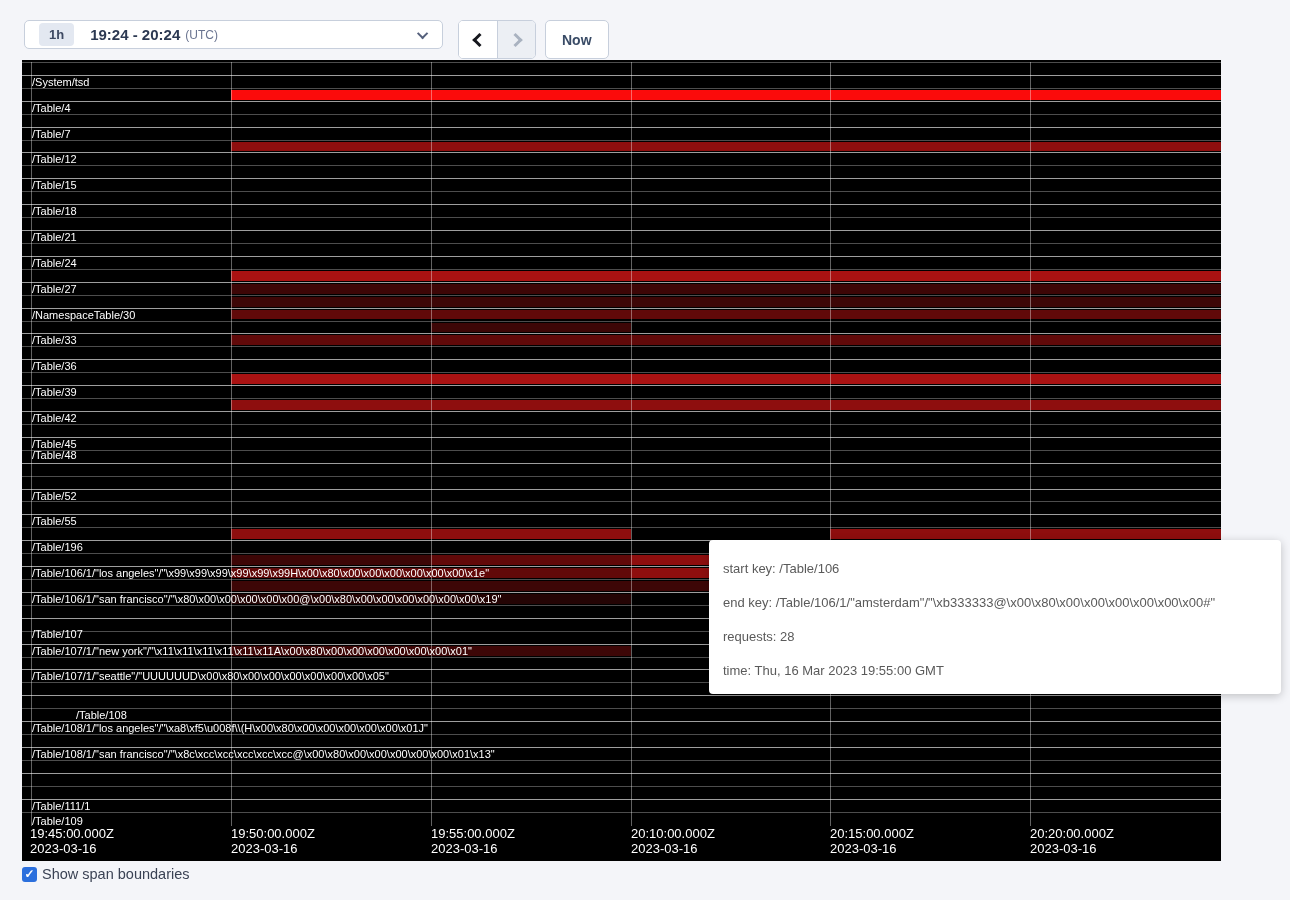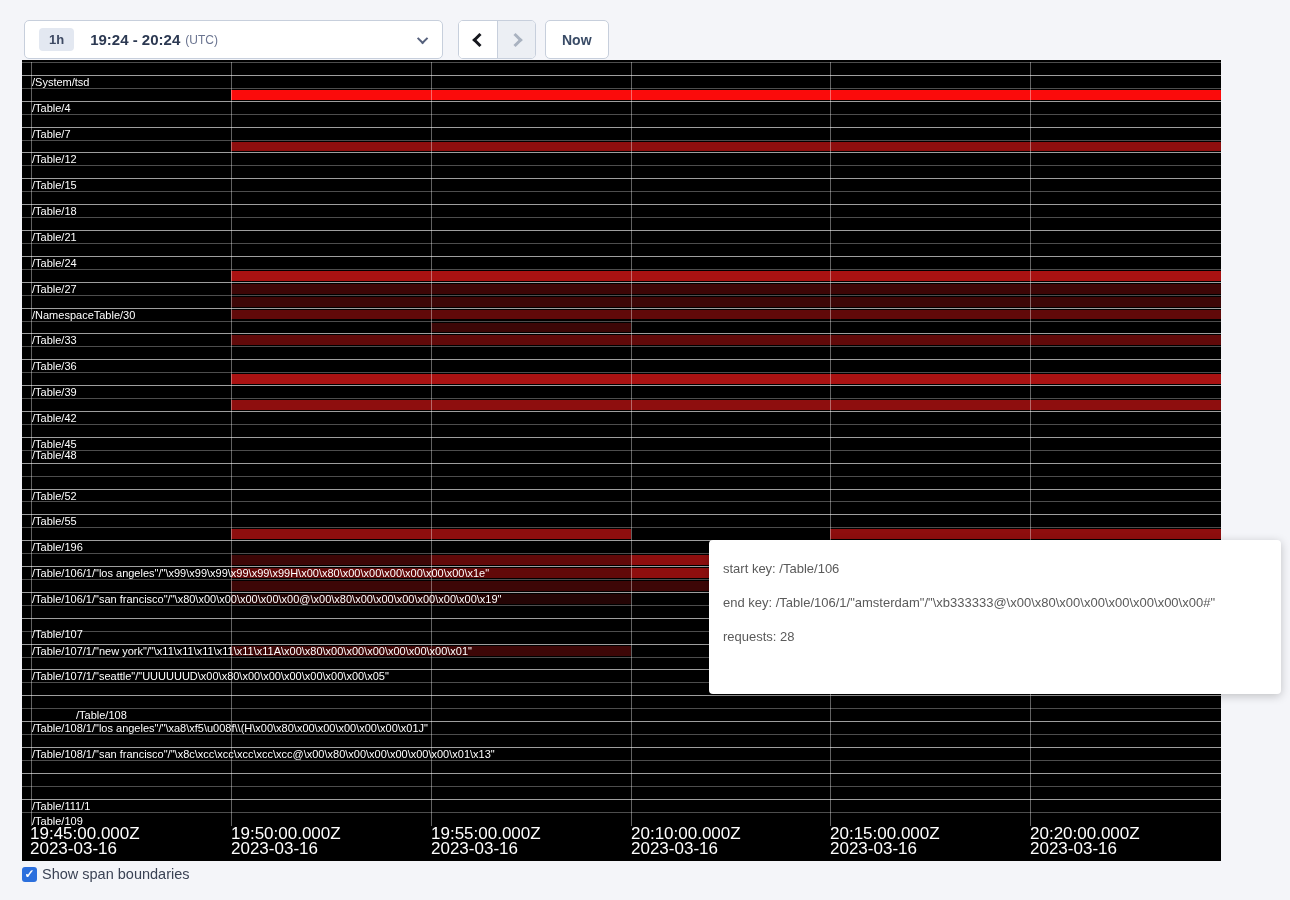--- a/index.html
+++ b/index.html
@@ -5,21 +5,21 @@
   html,body{margin:0;padding:0}
   body{
     width:1290px;height:900px;position:relative;overflow:hidden;
     background:#f4f5f9;
     font-family:"Liberation Sans",sans-serif;
     -webkit-font-smoothing:antialiased;
   }
   
   .toolbar{position:absolute;left:0;top:0;width:1290px;height:60px;z-index:5}
   .time-select{
-    position:absolute;left:24px;top:20px;width:419px;height:39px;box-sizing:border-box;
+    position:absolute;left:24px;top:20px;width:419px;height:29px;box-sizing:border-box;
     background:#fff;border:1px solid #c7cfdc;border-radius:5px;
     display:flex;align-items:center;padding:0 14px;cursor:pointer;
   }
   .badge{
     background:#e3e8f1;color:#3e4a63;font-weight:700;font-size:13px;
     border-radius:4px;padding:4px 10px;margin-right:16px;
   }
   .range-text{color:#2c3952;font-weight:700;font-size:15px;white-space:nowrap}
   .range-zone{color:#6a7490;font-weight:400;font-size:12px;margin-left:5px}
   .chev-down{
@@ -50,21 +50,21 @@
     background:#000;z-index:1;overflow:hidden;
   }
   .band{position:absolute;left:0;width:1199px;box-sizing:border-box;border-top:1px solid rgba(255,255,255,.30)}
   .band.bright{border-top-color:rgba(255,255,255,.62)}
   .cell{position:absolute;top:1px;bottom:1px}
   .vline{position:absolute;top:2px;width:1px;height:764px;background:rgba(255,255,255,.38);z-index:2}
   .keylabel{
     position:absolute;left:10px;z-index:3;color:#fff;font-size:11px;line-height:12px;
     white-space:pre;letter-spacing:0;
   }
-  .tick{position:absolute;z-index:3;color:#fff;font-size:17px;line-height:15px;white-space:nowrap}
+  .tick{position:absolute;z-index:3;color:#fff;font-size:13px;line-height:15px;white-space:nowrap}
   
   .tooltip{
     position:absolute;left:709px;top:540px;width:572px;height:154px;box-sizing:border-box;
     background:#fff;border-radius:4px;box-shadow:0 2px 10px rgba(0,0,0,.22);
     z-index:20;padding:12px 14px 0 14px;overflow:hidden;
   }
   .tooltip .line{
     color:#5a5a5a;font-size:13px;height:34px;line-height:34px;white-space:nowrap;
   }
   
@@ -294,20 +294,21 @@
     <div class="tick" style="left: 1008px; top: 766px;">
       <div>20:20:00.000Z</div>
       <div>2023-03-16</div>
     </div>
   </div>
 
 <div class="tooltip">
   <div class="line">start key: /Table/106</div>
   <div class="line">end key: /Table/106/1/"amsterdam"/"\xb333333@\x00\x80\x00\x00\x00\x00\x00\x00#"</div>
   <div class="line">requests: 28</div>
+  <div class="line">time: Thu, 16 Mar 2023 19:55:00 GMT</div>
 </div>
 
 <div class="footer">
   <span class="cb" id="cb" style="background: rgb(43, 111, 221);">
     <span class="mark">✓</span>
   </span>
   <span class="cb-label">Show span boundaries</span>
 </div>
 
 </body></html>

